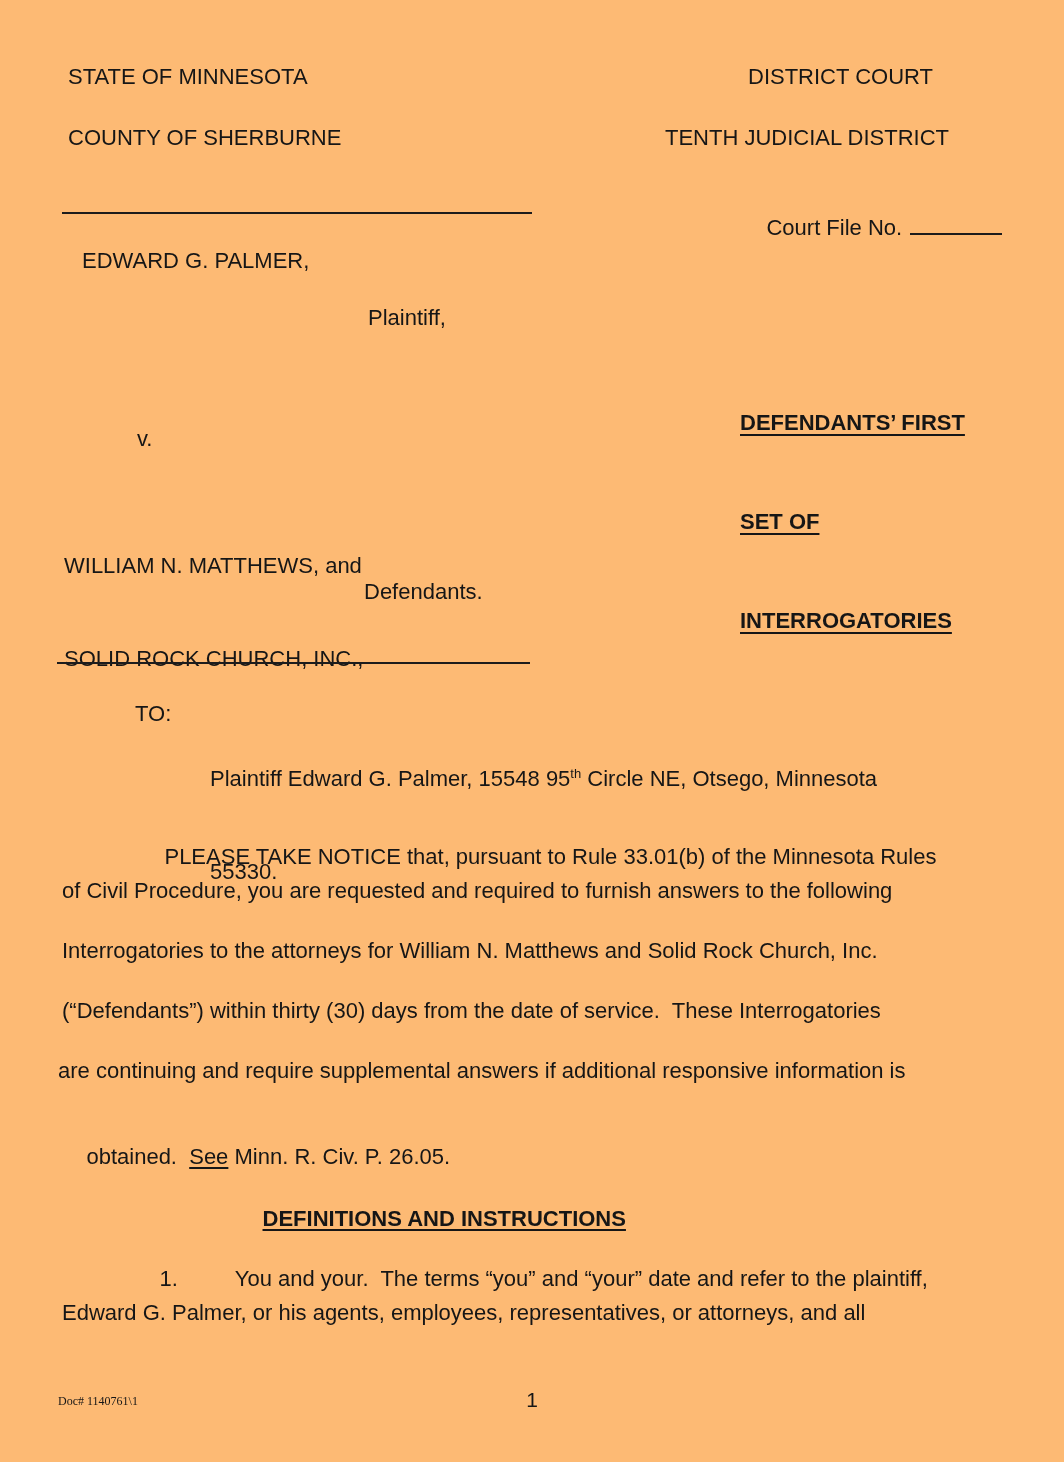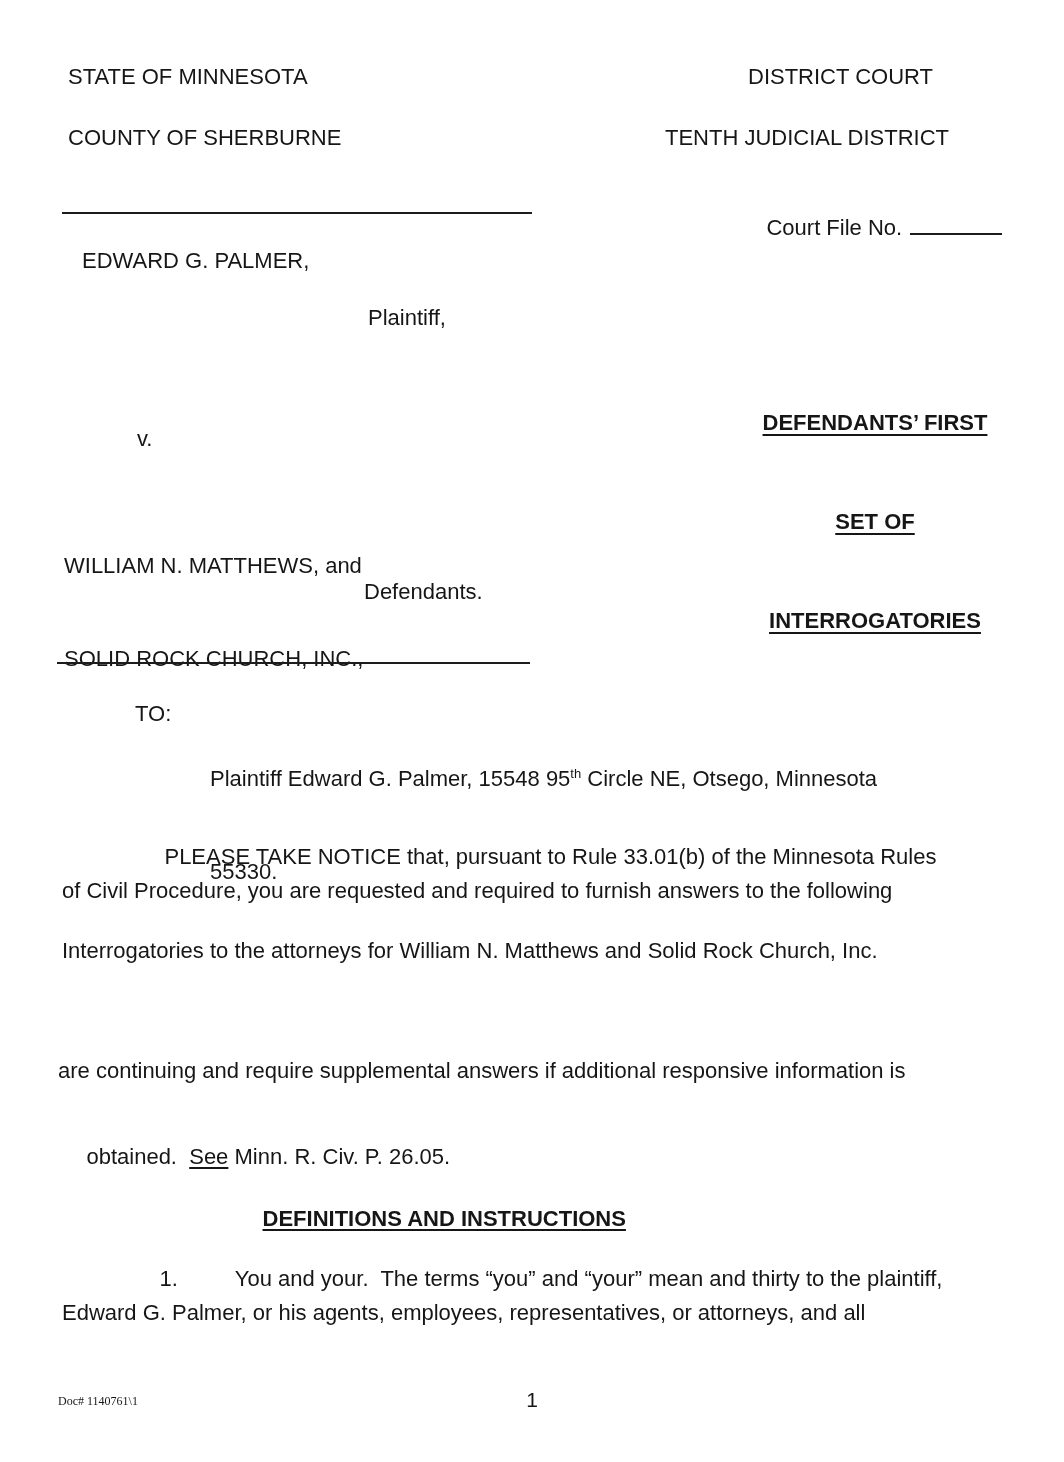--- a/index.html
+++ b/index.html
@@ -5,21 +5,21 @@
   html, body {
     margin: 0;
     padding: 0;
     background: #e8e8e8;
   }
   .page {
     position: relative;
     width: 1064px;
     height: 1462px;
     margin: 0 auto;
-    background: #ffffff;
+    background: #fdba74;
     color: #161616;
     font-family: "Liberation Sans", "DejaVu Sans", sans-serif;
     font-size: 22px;
     overflow: hidden;
   }
   .abs { position: absolute; white-space: pre-wrap; }
   .bold { font-weight: normal; }
   .ul { text-decoration: underline; text-decoration-thickness: 2px; text-underline-offset: 3px; margin-top: 8px; }
   .rule {
     position: absolute;
@@ -32,21 +32,21 @@
     border-bottom: 2px solid #1c1c1c;
     height: 20px;
     vertical-align: baseline;
     margin-left: 8px;
   }
   .case-title {
     font-weight: bold;
     line-height: 33px;
     width: 270px;
   }
-  .case-title .line { text-decoration: underline; text-decoration-thickness: 2px; text-underline-offset: 4px; text-align: center; }
+  .case-title .line { text-decoration: underline; text-decoration-thickness: 2px; text-underline-offset: 4px; }
   .two-line { line-height: 31px; }
   .heading-center {
     left: 0;
     width: 864px;
     text-align: center;
     font-weight: bold;
   }
   .footer-doc {
     font-family: "Liberation Serif", "DejaVu Serif", serif;
     font-size: 12px;
@@ -100,30 +100,31 @@
   <div class="abs two-line" style="left:210px; top:701px; width:790px;">
     <div><span>Plaintiff Edward G. Palmer, 15548 95</span><sup>th</sup><span> Circle NE, Otsego, Minnesota</span></div>
     <div>55330.</div>
   </div>
 
   <div class="abs" style="left:140px; top:818px;">
     <span class="bold">PLEASE TAKE NOTICE</span><span> that, pursuant to Rule 33.01(b) of the Minnesota Rules</span>
   </div>
   <div class="abs" style="left:62px; top:938px;">Interrogatories to the attorneys for William N. Matthews and Solid Rock Church, Inc.</div>
   <div class="abs" style="left:62px; top:878px;">of Civil Procedure, you are requested and required to furnish answers to the following</div>
+  <div class="abs" style="left:62px; top:998px;">(“Defendants”) within thirty (30) days from the date of service.  These Interrogatories</div>
   <div class="abs" style="left:58px; top:1058px;">are continuing and require supplemental answers if additional responsive information is</div>
   <div class="abs" style="left:62px; top:1118px;">
     <span>obtained.  </span><span class="ul">See</span><span> Minn. R. Civ. P. 26.05.</span>
   </div>
 
   <div class="abs heading-center" style="top:1180px;">
     <span class="ul">DEFINITIONS AND INSTRUCTIONS</span>
   </div>
 
   <div class="abs" style="left:135px; top:1240px;">
-    <span>1.</span><span class="num-gap"></span><span class="bold">You and your.</span><span>  The terms “you” and “your” mean and thirty to the plaintiff,</span>
+    <span>1.</span><span class="num-gap"></span><span class="bold">You and your.</span><span>  The terms “you” and “your” date and refer to the plaintiff,</span>
   </div>
   <div class="abs" style="left:62px; top:1300px;">Edward G. Palmer, or his agents, employees, representatives, or attorneys, and all</div>
 
   <div class="abs footer-doc" style="left:58px; top:1394px;">Doc# 1140761\1</div>
   <div class="abs page-num" style="top:1388px;">1</div>
 
 </div>
 
 </body></html>

